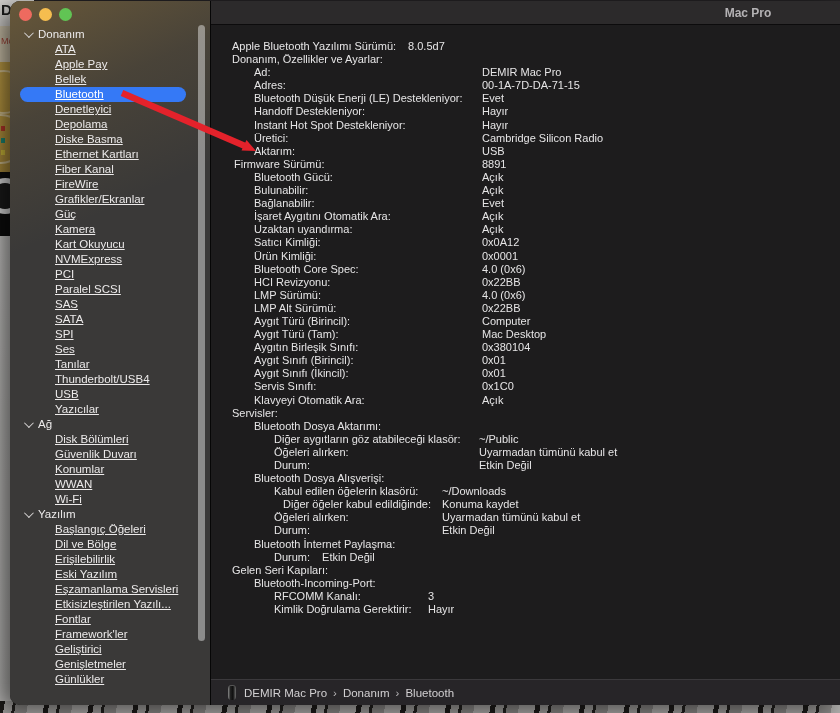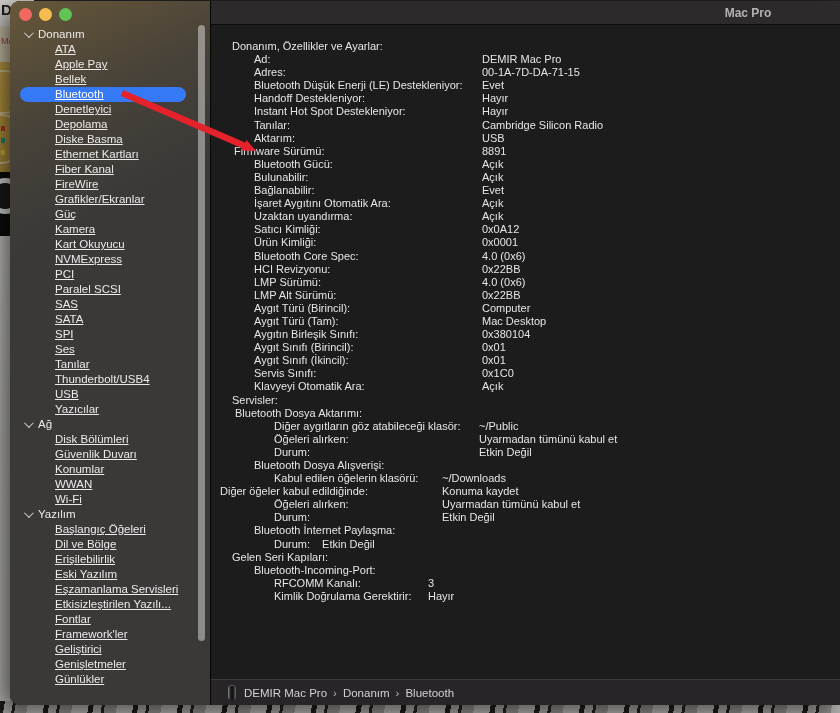--- a/index.html
+++ b/index.html
@@ -151,27 +151,28 @@
           <div class="srow item">Günlükler</div>
         </div>
       <div class="side-scroll"></div>
     </div>
 
     <div class="content-col">
       <div class="titlebar">
         <span class="title">Mac Pro</span>
       </div>
       <div class="cbody" id="content-body">
+          <div class="crow"><span class="lbl" style="margin-left: 21px;">Apple Bluetooth Yazılımı Sürümü:</span><span class="val inline">8.0.5d7</span></div>
           <div class="crow"><span class="lbl" style="margin-left: 21px;">Donanım, Özellikler ve Ayarlar:</span></div>
           <div class="crow"><span class="lbl" style="margin-left: 43px;">Ad:</span><span class="val" style="left: 271px;">DEMIR Mac Pro</span></div>
           <div class="crow"><span class="lbl" style="margin-left: 43px;">Adres:</span><span class="val" style="left: 271px; text-align: center;">00-1A-7D-DA-71-15</span></div>
           <div class="crow"><span class="lbl" style="margin-left: 43px;">Bluetooth Düşük Enerji (LE) Destekleniyor:</span><span class="val" style="left: 271px;">Evet</span></div>
           <div class="crow"><span class="lbl" style="margin-left: 43px;">Handoff Destekleniyor:</span><span class="val" style="left: 271px;">Hayır</span></div>
           <div class="crow"><span class="lbl" style="margin-left: 43px;">Instant Hot Spot Destekleniyor:</span><span class="val" style="left: 271px;">Hayır</span></div>
-          <div class="crow"><span class="lbl" style="margin-left: 43px;">Tanılar:</span><span class="val" style="left: 271px;">Cambridge Silicon Radio</span></div>
+          <div class="crow"><span class="lbl" style="margin-left: 43px;">Üretici:</span><span class="val" style="left: 271px;">Cambridge Silicon Radio</span></div>
           <div class="crow"><span class="lbl" style="margin-left: 43px;">Aktarım:</span><span class="val" style="left: 271px;">USB</span></div>
           <div class="crow"><span class="lbl" style="margin-left: 23px;">Firmware Sürümü:</span><span class="val" style="left: 271px;">8891</span></div>
           <div class="crow"><span class="lbl" style="margin-left: 43px;">Bluetooth Gücü:</span><span class="val" style="left: 271px;">Açık</span></div>
           <div class="crow"><span class="lbl" style="margin-left: 43px;">Bulunabilir:</span><span class="val" style="left: 271px;">Açık</span></div>
           <div class="crow"><span class="lbl" style="margin-left: 43px;">Bağlanabilir:</span><span class="val" style="left: 271px;">Evet</span></div>
           <div class="crow"><span class="lbl" style="margin-left: 43px;">İşaret Aygıtını Otomatik Ara:</span><span class="val" style="left: 271px;">Açık</span></div>
           <div class="crow"><span class="lbl" style="margin-left: 43px;">Uzaktan uyandırma:</span><span class="val" style="left: 271px;">Açık</span></div>
           <div class="crow"><span class="lbl" style="margin-left: 43px;">Satıcı Kimliği:</span><span class="val" style="left: 271px;">0x0A12</span></div>
           <div class="crow"><span class="lbl" style="margin-left: 43px;">Ürün Kimliği:</span><span class="val" style="left: 271px;">0x0001</span></div>
           <div class="crow"><span class="lbl" style="margin-left: 43px;">Bluetooth Core Spec:</span><span class="val" style="left: 271px;">4.0 (0x6)</span></div>
@@ -179,27 +180,27 @@
           <div class="crow"><span class="lbl" style="margin-left: 43px;">LMP Sürümü:</span><span class="val" style="left: 271px;">4.0 (0x6)</span></div>
           <div class="crow"><span class="lbl" style="margin-left: 43px;">LMP Alt Sürümü:</span><span class="val" style="left: 271px;">0x22BB</span></div>
           <div class="crow"><span class="lbl" style="margin-left: 43px;">Aygıt Türü (Birincil):</span><span class="val" style="left: 271px;">Computer</span></div>
           <div class="crow"><span class="lbl" style="margin-left: 43px;">Aygıt Türü (Tam):</span><span class="val" style="left: 271px;">Mac Desktop</span></div>
           <div class="crow"><span class="lbl" style="margin-left: 43px;">Aygıtın Birleşik Sınıfı:</span><span class="val" style="left: 271px;">0x380104</span></div>
           <div class="crow"><span class="lbl" style="margin-left: 43px;">Aygıt Sınıfı (Birincil):</span><span class="val" style="left: 271px;">0x01</span></div>
           <div class="crow"><span class="lbl" style="margin-left: 43px;">Aygıt Sınıfı (İkincil):</span><span class="val" style="left: 271px;">0x01</span></div>
           <div class="crow"><span class="lbl" style="margin-left: 43px;">Servis Sınıfı:</span><span class="val" style="left: 271px;">0x1C0</span></div>
           <div class="crow"><span class="lbl" style="margin-left: 43px;">Klavyeyi Otomatik Ara:</span><span class="val" style="left: 271px;">Açık</span></div>
           <div class="crow"><span class="lbl" style="margin-left: 21px;">Servisler:</span></div>
-          <div class="crow"><span class="lbl" style="margin-left: 24px; text-align: right;">Bluetooth Dosya Aktarımı:</span></div>
+          <div class="crow"><span class="lbl" style="margin-left: 43px; text-align: right;">Bluetooth Dosya Aktarımı:</span></div>
           <div class="crow"><span class="lbl" style="margin-left: 63px;">Diğer aygıtların göz atabileceği klasör:</span><span class="val" style="left: 268px;">~/Public</span></div>
           <div class="crow"><span class="lbl" style="margin-left: 63px;">Öğeleri alırken:</span><span class="val" style="left: 268px;">Uyarmadan tümünü kabul et</span></div>
           <div class="crow"><span class="lbl" style="margin-left: 63px;">Durum:</span><span class="val" style="left: 268px;">Etkin Değil</span></div>
           <div class="crow"><span class="lbl" style="margin-left: 43px;">Bluetooth Dosya Alışverişi:</span></div>
           <div class="crow"><span class="lbl" style="margin-left: 63px;">Kabul edilen öğelerin klasörü:</span><span class="val" style="left: 231px;">~/Downloads</span></div>
-          <div class="crow"><span class="lbl" style=" padding-left: 9px;">Diğer öğeler kabul edildiğinde:</span><span class="val" style="left: 231px;">Konuma kaydet</span></div>
+          <div class="crow"><span class="lbl" style="margin-left: 63px; padding-left: 9px;">Diğer öğeler kabul edildiğinde:</span><span class="val" style="left: 231px;">Konuma kaydet</span></div>
           <div class="crow"><span class="lbl" style="margin-left: 63px;">Öğeleri alırken:</span><span class="val" style="left: 231px;">Uyarmadan tümünü kabul et</span></div>
           <div class="crow"><span class="lbl" style="margin-left: 63px;">Durum:</span><span class="val" style="left: 231px;">Etkin Değil</span></div>
           <div class="crow"><span class="lbl" style="margin-left: 43px;">Bluetooth İnternet Paylaşma:</span></div>
           <div class="crow"><span class="lbl" style="margin-left: 63px;">Durum:</span><span class="val inline">Etkin Değil</span></div>
           <div class="crow"><span class="lbl" style="margin-left: 21px;">Gelen Seri Kapıları:</span></div>
           <div class="crow"><span class="lbl" style="margin-left: 43px;">Bluetooth-Incoming-Port:</span></div>
           <div class="crow"><span class="lbl" style="margin-left: 63px;">RFCOMM Kanalı:</span><span class="val" style="left: 217px;">3</span></div>
           <div class="crow"><span class="lbl" style="margin-left: 63px;">Kimlik Doğrulama Gerektirir:</span><span class="val" style="left: 217px;">Hayır</span></div>
         </div>
       <div class="statusbar">

